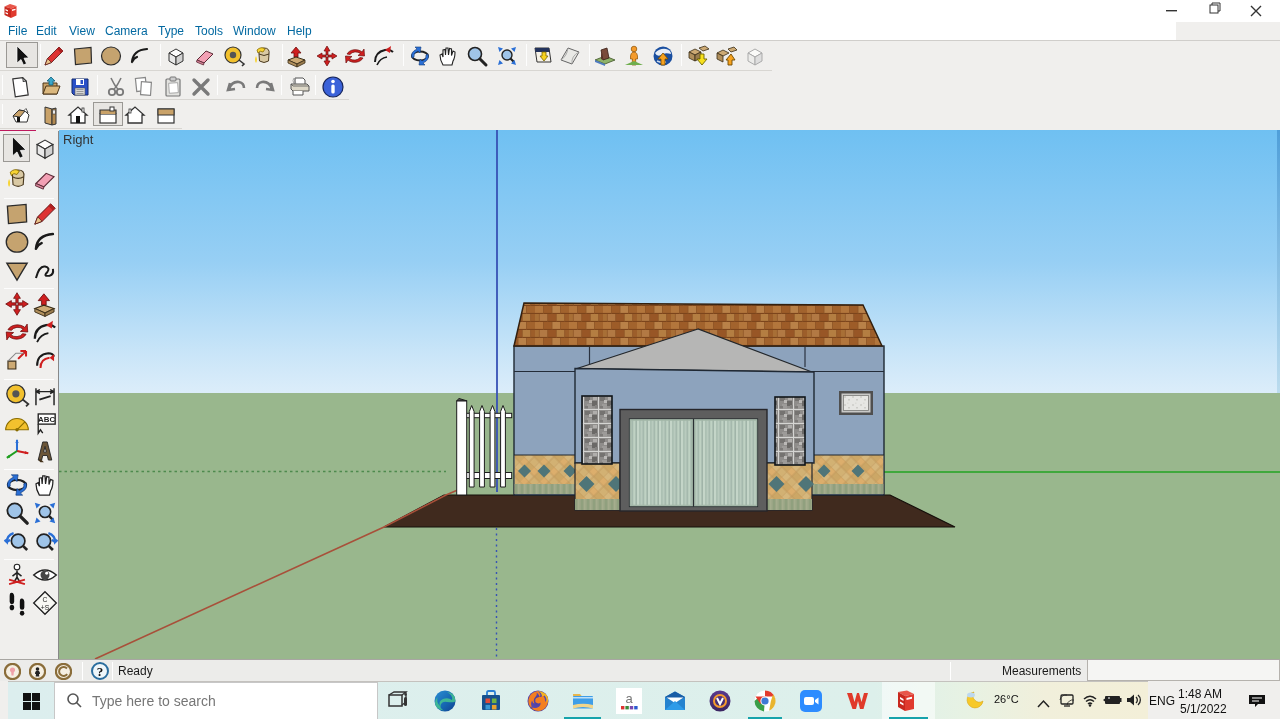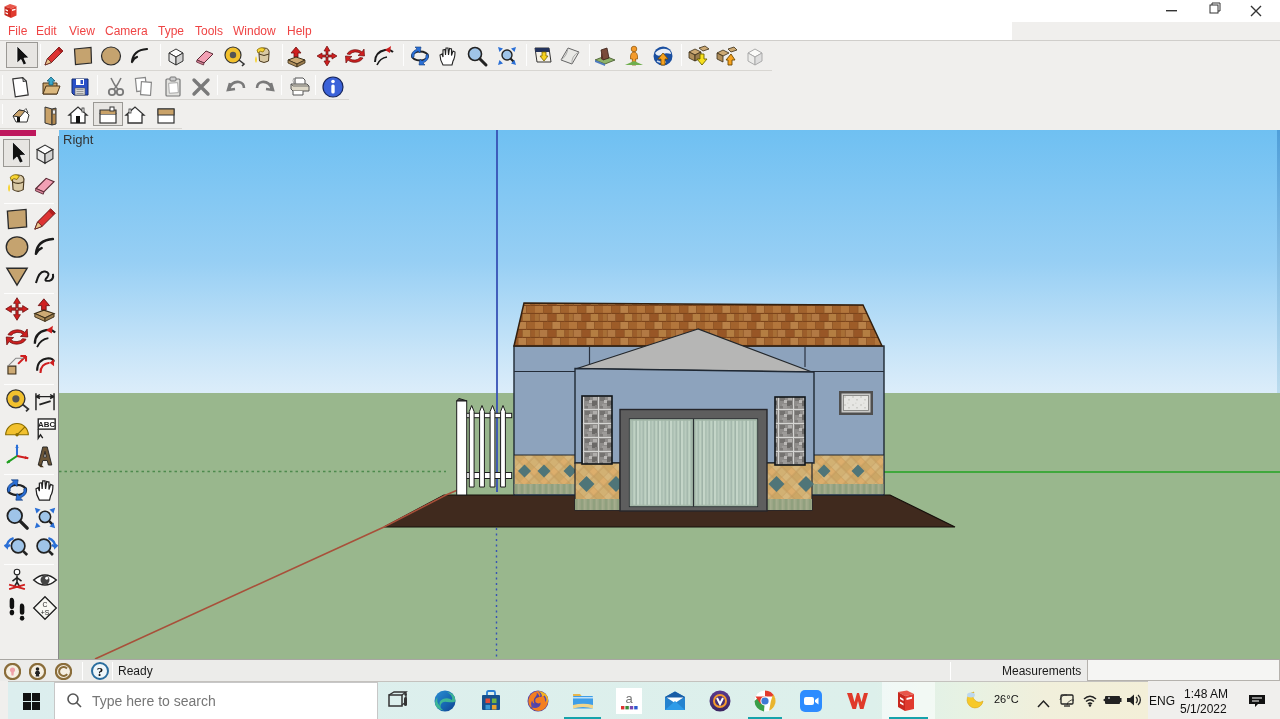--- a/index.html
+++ b/index.html
@@ -4,29 +4,29 @@
 <style>
 * { margin:0; padding:0; box-sizing:border-box; }
 html,body { width:1280px; height:719px; overflow:hidden; font-family:"Liberation Sans", sans-serif; }
 #app { position:relative; width:1280px; height:719px; background:#f0efed; }
 
 #titlebar { position:absolute; left:0; top:0; width:1280px; height:22px; background:#ffffff; }
 #titlebar .ticon { position:absolute; left:3px; top:3px; }
 #titlebar .ttext { position:absolute; left:21px; top:3px; font-size:12px; color:#15151f; }
 .winbtn { position:absolute; top:0; width:30px; height:22px; color:#222; }
 
-#menubar { position:absolute; left:0; top:22px; width:1012px; height:18px; background:#ffffff; font-size:12px; color:#ef4444; }
+#menubar { position:absolute; left:0; top:22px; width:1176px; height:18px; background:#ffffff; font-size:12px; color:#0369a1; }
 #menubar span { position:absolute; top:2px; }
 
 #toolbars { position:absolute; left:0; top:40px; width:1280px; height:90px; background:#f0efed; }
 .tbrow { position:absolute; left:0; background:#f0efed; }
 .tsep { position:absolute; width:1px; background:#c9c7c3; border-right:1px solid #fdfdfd; }
 .ticon24 { position:absolute; }
 
-#palette { position:absolute; left:0; top:130px; width:36px; height:529px; background:#f0efed; border-top:6px solid #be185d; }
+#palette { position:absolute; left:0; top:130px; width:36px; height:529px; background:#f0efed; border-top:1px solid #be185d; }
 #palette svg { transform:scale(1.13); transform-origin:50% 50%; }
 .psep { position:absolute; left:4px; width:50px; height:1px; background:#c9c7c3; border-bottom:1px solid #fdfdfd; }
 
 #canvas { position:absolute; left:59px; top:130px; width:1055px; height:529px; }
 
 #statusbar { position:absolute; left:0; top:659px; width:1280px; height:22px; background:#ececea; border-top:1px solid #a8a6a2; font-size:12px; color:#1a1a1a; }
 
 #taskbar { position:absolute; left:0; top:681px; width:1140px; height:38px; border-top:1px solid #c4c2be; background:linear-gradient(90deg,#dceeee 0%,#ddf0eb 76%,#e7f2e3 84%,#f1efdb 91%,#f3efd8 100%);margin-left:8px; }
 #searchbox { position:absolute; left:46px; top:0px; width:324px; height:38px; background:#ffffff; border:1px solid #c7c7c7; color:#777; font-size:13px; }
 .tkicon { position:absolute; top:7px; }
@@ -785,20 +785,20 @@
           <rect x="3" y="3" width="15" height="8" rx="1" fill="#222"></rect>
           <rect x="18" y="5" width="1.5" height="4" fill="#222"></rect>
           <path d="M1 7 L5 4 L5 10 Z" fill="#222"></path>
           <path d="M6 5 L8 5" stroke="#fff" stroke-width="1"></path>
         </svg></div>
       <div class="tkicon" style="left:1118px;top:10px"><svg width="17" height="16" viewBox="0 0 17 16" style="">
           <path d="M1 6 L4 6 L8 2.5 L8 13.5 L4 10 L1 10 Z" fill="#222"></path>
           <path d="M10 5 A4 4 0 0 1 10 11 M12 3 A6.5 6.5 0 0 1 12 13" fill="none" stroke="#222" stroke-width="1.3"></path>
         </svg></div>
       <div class="traytext" style="left:1141px;top:12px;font-size:12px">ENG</div>
-      <div class="traytext" style="left:1170px;top:5px;font-size:12px;width:50px;text-align:right;white-space:nowrap">1:48 AM</div>
+      <div class="traytext" style="left:1170px;top:5px;font-size:12px;width:50px;text-align:left;white-space:nowrap">1:48 AM</div>
       <div class="traytext" style="left:1172px;top:20px;font-size:12px;white-space:nowrap">5/1/2022</div>
       <div class="tkicon" style="left:1240px;top:11px"><svg width="18" height="16" viewBox="0 0 18 16" style="">
           <path d="M1 2 L17 2 L17 11 L10 11 L7 14 L7 11 L1 11 Z" fill="#111"></path>
           <path d="M4 5 L14 5 M4 8 L11 8" stroke="#fff" stroke-width="1.2"></path>
         </svg></div>
   </div>
 </div>
 
 </body></html>

